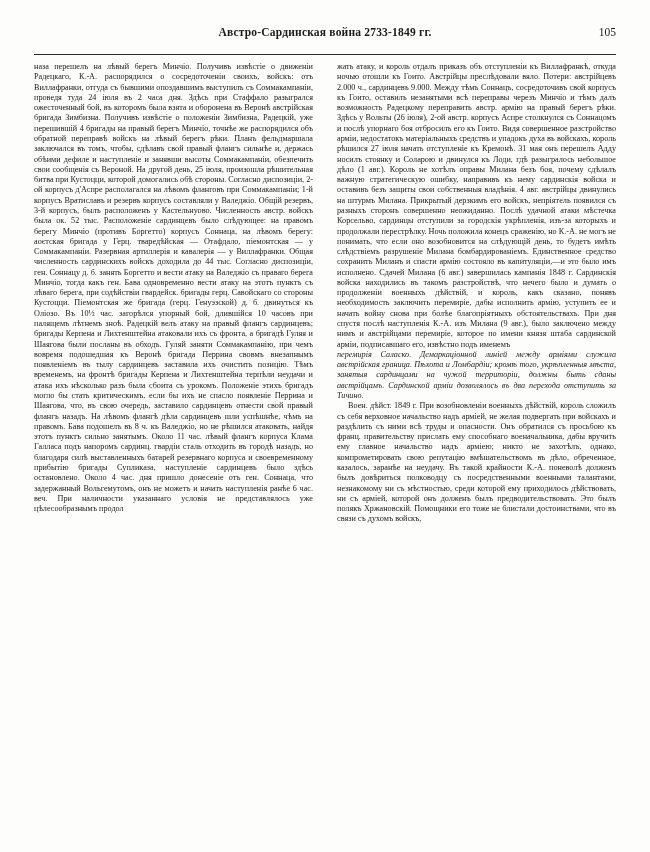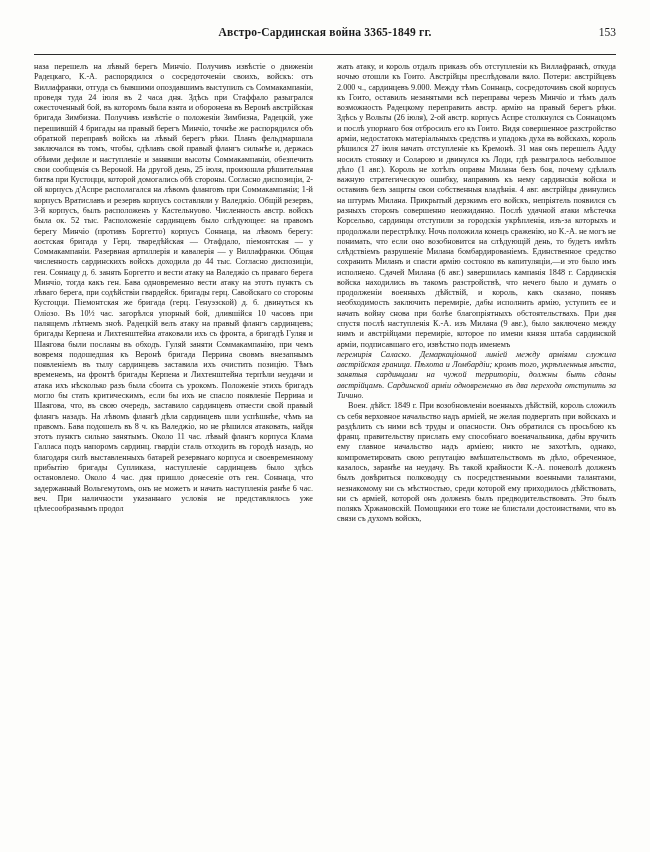--- a/index.html
+++ b/index.html
@@ -70,32 +70,32 @@
   .ital {
     font-style: italic;
   }
 </style>
 </head>
 <body>
 
 <div class="page">
 
   <div class="header">
-    <div class="header-title">Австро-Сардинская война 3365-1849 гг.</div>
-    <div class="header-pageno">153</div>
+    <div class="header-title">Австро-Сардинская война 2733-1849 гг.</div>
+    <div class="header-pageno">105</div>
   </div>
 
   <div class="rule"></div>
 
   <div class="columns">
 
     <div class="col">
       <p class="noindent">наза перешелъ на лѣвый берегъ Минчіо. Получивъ извѣстіе о движеніи Радецкаго, К.-А. распорядился о сосредоточеніи своихъ, войскъ: отъ Виллафранки, отгуда съ бывшими опоздавшимъ выступилъ съ Соммакампаніи, проведя туда 24 іюля въ 2 часа дня. Здѣсь при Стаффало разыгрался ожесточенный бой, въ которомъ была взята и оборонена въ Веронѣ австрійская бригада Зимбизна. Получивъ извѣстіе о положеніи Зимбизна, Радецкій, уже перешившій 4 бригады на правый берегъ Минчіо, точнѣе же распорядился объ обратной переправѣ войскъ на лѣвый берегъ рѣки. Планъ фельдмаршала заключался въ томъ, чтобы, сдѣлавъ свой правый флангъ сильнѣе и, держась обѣими дефиле и наступленіе и занявши высоты Соммакампаніи, обезпечить свои сообщенія съ Вероной. На другой день, 25 іюля, произошла рѣшительная битва при Кустоцци, которой домогались обѣ стороны. Согласно диспозиціи, 2-ой корпусъ д'Аспре располагался на лѣвомъ фланговъ при Соммакампаніи; 1-й корпусъ Вратиславъ и резервъ корпусъ составляли у Валеджіо. Общій резервъ, 3-й корпусъ, былъ расположенъ у Кастельнуово. Численность австр. войскъ была ок. 52 тыс. Расположеніе сардинцевъ было слѣдующее: на правомъ берегу Минчіо (противъ Боргетто) корпусъ Соннаца, на лѣвомъ берегу: аоєтская бригада у Герц. тваредѣйская — Отафдало, піемонтская — у Соммакампаніи. Разервная артиллерія и кавалерія — у Виллафранки. Общая численность сардинскихъ войскъ доходила до 44 тыс. Согласно диспозиціи, ген. Соннацу д. б. занять Боргетто и вести атаку на Валеджіо съ праваго берега Минчіо, тогда какъ ген. Бава одновременно вести атаку на этотъ пунктъ съ лѣваго берега, при содѣйствіи гвардейск. бригады герц. Савойскаго со стороны Кустоцци. Піемонтская же бригада (герц. Генуэзской) д. б. двинуться къ Оліозо. Въ 10½ час. загорѣлся упорный бой, длившійся 10 часовъ при палящемъ лѣтнемъ зноѣ. Радецкій велъ атаку на правый флангъ сардинцевъ; бригады Керпена и Лихтенштейна атаковали ихъ съ фронта, а бригадѣ Гуляя и Шаягова были посланы въ обходъ. Гуляй заняти Соммакампанію, при чемъ вовремя подошедшая къ Веронѣ бригада Перрина свовмъ внезапнымъ появленіемъ въ тылу сардинцевъ заставила ихъ очистить позицію. Тѣмъ временемъ, на фронтѣ бригады Керпена и Лихтенштейна терпѣли неудачи и атака ихъ нѣсколько разъ была сбоита съ урокомъ. Положеніе этихъ бригадъ могло бы стать критическимъ, если бы ихъ не спасло появленіе Перрина и Шаягова, что, въ свою очередь, заставило сардинцевъ отнести свой правый флангъ назадъ. На лѣвомъ флангѣ дѣла сардинцевъ шли успѣшнѣе, чѣмъ на правомъ. Бава подошелъ въ 8 ч. къ Валеджіо, но не рѣшился атаковать, найдя этотъ пунктъ сильно занятымъ. Около 11 час. лѣвый флангъ корпуса Клама Галласа подъ напоромъ сардинц. гвардіи сталь отходить въ городѣ назадъ, но благодаря силѣ выставленныхъ батарей резервнаго корпуса и своевременному прибытію бригады Супликаза, наступленіе сардинцевъ было здѣсь остановлено. Около 4 час. дня пришло донесеніе отъ ген. Соннаца, что задержанный Вольгемутомъ, онъ не можетъ и начать наступленія ранѣе 6 час. веч. При наличности указаннаго условія не представлялось уже цѣлесообразнымъ продол</p>
     </div>
 
     <div class="col">
       <p class="noindent">жать атаку, и король отдалъ приказъ объ отступленіи къ Виллафранкѣ, откуда ночью отошли къ Гоито. Австрійцы преслѣдовали вяло. Потери: австрійцевъ 2.000 ч., сардинцевъ 9.000. Между тѣмъ Соннацъ, сосредоточивъ свой корпусъ къ Гоито, оставилъ незанятыми всѣ переправы черезъ Минчіо и тѣмъ далъ возможность Радецкому переправить австр. армію на правый берегъ рѣки. Здѣсь у Вольты (26 іюля), 2-ой австр. корпусъ Аспре столкнулся съ Соннацомъ и послѣ упорнаго боя отбросилъ его къ Гоито. Видя совершенное разстройство арміи, недостатокъ матеріальныхъ средствъ и упадокъ духа въ войскахъ, король рѣшился 27 іюля начать отступленіе къ Кремонѣ. 31 мая онъ перешелъ Адду носилъ стоянку и Соларою и двинулся къ Лоди, гдѣ разыгралось небольшое дѣло (1 авг.). Король не хотѣлъ оправы Милана безъ боя, почему сдѣлалъ важную стратегическую ошибку, направивъ къ нему сардинскія войска и оставивъ безъ защиты свои собственныя владѣнія. 4 авг. австрійцы двинулись на штурмъ Милана. Прикрытый дерзкимъ его войскъ, непріятель появился съ разныхъ сторонъ совершенно неожиданно. Послѣ удачной атаки мѣстечка Корсельво, сардинцы отступили за городскія укрѣпленія, изъ-за которыхъ и продолжали перестрѣлку. Ночь положила конецъ сраженію, но К.-А. не могъ не понимать, что если оно возобновится на слѣдующій день, то будетъ имѣть слѣдствіемъ разрушеніе Милана бомбардированіемъ. Единственное средство сохранить Миланъ и спасти армію состояло въ капитуляціи,—и это было имъ исполнено. Сдачей Милана (6 авг.) завершилась кампанія 1848 г. Сардинскія войска находились въ такомъ разстройствѣ, что нечего было и думать о продолженіи военныхъ дѣйствій, и король, какъ сказано, понявъ необходимость заключить перемиріе, дабы исполнить армію, уступить ее и начать войну снова при болѣе благопріятныхъ обстоятельствахъ. При дня спустя послѣ наступленія К.-А. изъ Милана (9 авг.), было заключено между нимъ и австрійцами перемиріе, которое по имени князя штаба сардинской арміи, подписавшаго его, извѣстно подъ именемъ </p>
-      <p class="noindent ital">перемирія Саласко. Демаркаціонной линіей между арміями служила австрійская граница. Пѣхота и Ломбардіи; кромѣ того, укрѣпленныя мѣста, занятыя сардинцами на чужой территоріи, должны быть сданы австрійцамъ. Сардинской арміи одновременно въ два перехода отступить за Тичино.</p>
+      <p class="noindent ital">перемирія Саласко. Демаркаціонной линіей между арміями служила австрійская граница. Пѣхота и Ломбардіи; кромѣ того, укрѣпленныя мѣста, занятыя сардинцами на чужой территоріи, должны быть сданы австрійцамъ. Сардинской арміи дозволялось въ два перехода отступить за Тичино.</p>
       <p>Воен. дѣйст. 1849 г. При возобновленіи военныхъ дѣйствій, король сложилъ съ себя верховное начальство надъ арміей, не желая подвергать при войскахъ и раздѣлить съ ними всѣ труды и опасности. Онъ обратился съ просьбою къ франц. правительству прислать ему способнаго военачальника, дабы вручить ему главное начальство надъ арміею; никто не захотѣлъ, однако, компрометировать свою репутацію вмѣшательствомъ въ дѣло, обреченное, казалось, заранѣе на неудачу. Въ такой крайности К.-А. поневолѣ долженъ былъ довѣриться полководцу съ посредственными военными талантами, незнакомому ни съ мѣстностью, среди которой ему приходилось дѣйствовать, ни съ арміей, которой онъ долженъ былъ предводительствовать. Это былъ полякъ Хржановскій. Помощники его тоже не блистали достоинствами, что въ связи съ духомъ войскъ,</p>
     </div>
 
   </div>
 </div>
 
 </body></html>

